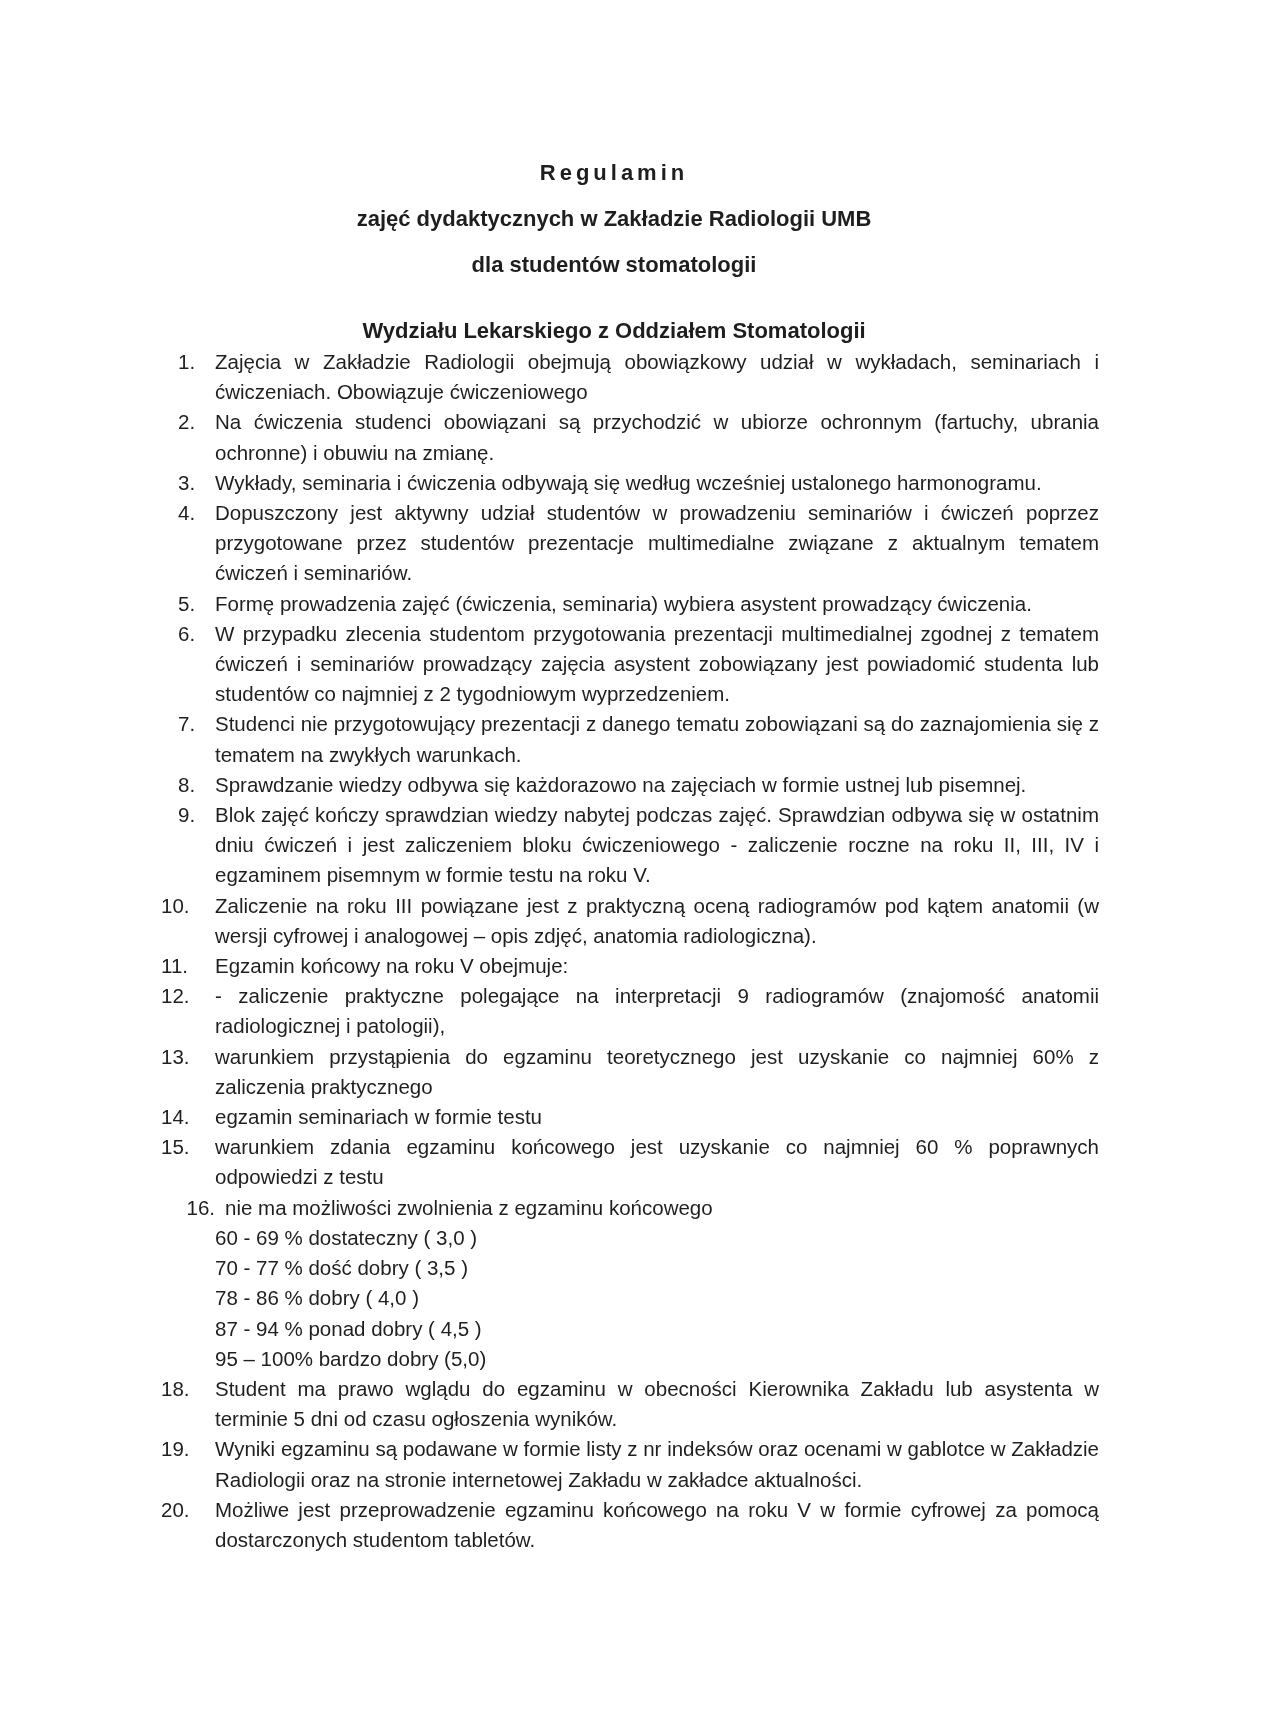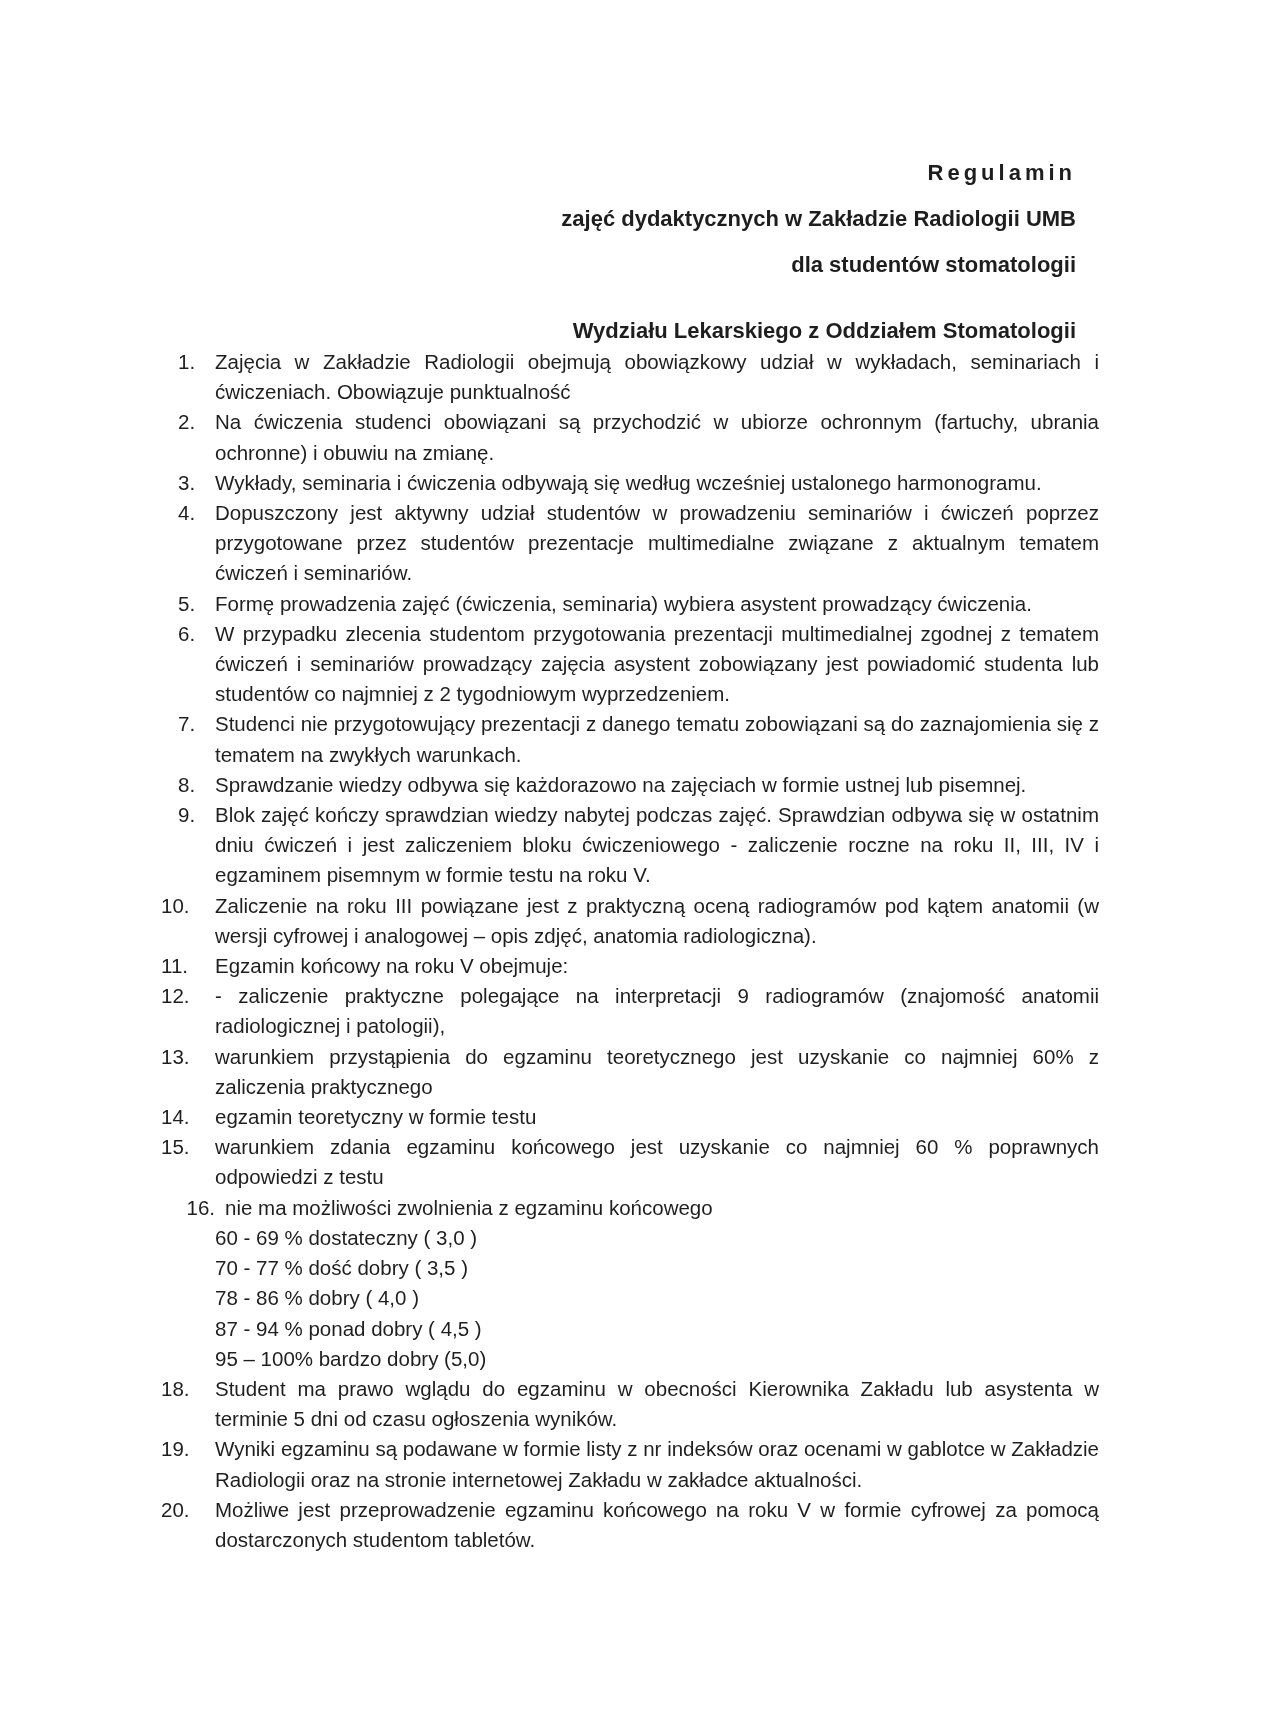--- a/index.html
+++ b/index.html
@@ -13,21 +13,21 @@
     height: 1719px;
     background: #ffffff;
     overflow: hidden;
     font-family: "Liberation Sans", "DejaVu Sans", sans-serif;
     color: #222222;
   }
   .titles {
     position: absolute;
     left: 152px;
     width: 924px;
-    text-align: right;
+    text-align: center;
     font-weight: bold;
     font-size: 22px;
     line-height: 26px;
     color: #1e1e1e;
   }
   .title-main { top: 160px; letter-spacing: 4px; }
   .title-sub1 { top: 206px; }
   .title-sub2 { top: 252px; }
   .title-sub3 { top: 298px; margin-top: 20px; }
 
@@ -69,21 +69,21 @@
 
   <div class="titles title-sub1">zajęć dydaktycznych w Zakładzie Radiologii UMB</div>
 
   <div class="titles title-sub2">dla studentów stomatologii</div>
 
   <div class="titles title-sub3">Wydziału Lekarskiego z Oddziałem Stomatologii</div>
 
   <div class="reg-list">
       <div class="row d1">
       <span class="num">1.</span>
-      <span class="txt">Zajęcia w Zakładzie Radiologii obejmują obowiązkowy udział w wykładach, seminariach i ćwiczeniach. Obowiązuje punktualność</span>
+      <span class="txt">Zajęcia w Zakładzie Radiologii obejmują obowiązkowy udział w wykładach, seminariach i ćwiczeniach. Obowiązuje ćwiczeniowego</span>
     </div>
       <div class="row d1">
       <span class="num">2.</span>
       <span class="txt">Na ćwiczenia studenci obowiązani są przychodzić w ubiorze ochronnym (fartuchy, ubrania ochronne) i obuwiu na zmianę.</span>
     </div>
       <div class="row d1">
       <span class="num">3.</span>
       <span class="txt">Wykłady, seminaria i ćwiczenia odbywają się według wcześniej ustalonego harmonogramu.</span>
     </div>
       <div class="row d1">
@@ -121,21 +121,21 @@
       <div class="row d2">
       <span class="num">12.</span>
       <span class="txt">- zaliczenie praktyczne polegające na interpretacji 9 radiogramów  (znajomość anatomii radiologicznej i patologii),</span>
     </div>
       <div class="row d2">
       <span class="num">13.</span>
       <span class="txt">warunkiem przystąpienia do egzaminu teoretycznego jest uzyskanie co najmniej 60% z zaliczenia praktycznego</span>
     </div>
       <div class="row d2">
       <span class="num">14.</span>
-      <span class="txt">egzamin teoretyczny w formie testu</span>
+      <span class="txt">egzamin seminariach w formie testu</span>
     </div>
       <div class="row d2">
       <span class="num">15.</span>
       <span class="txt">warunkiem zdania egzaminu końcowego jest uzyskanie co najmniej 60 % poprawnych odpowiedzi z testu</span>
     </div>
       <div class="row d2sp">
       <span class="num">16.</span>
       <span class="txt">nie ma możliwości zwolnienia z egzaminu końcowego</span>
     </div>
       <div class="row sub">

